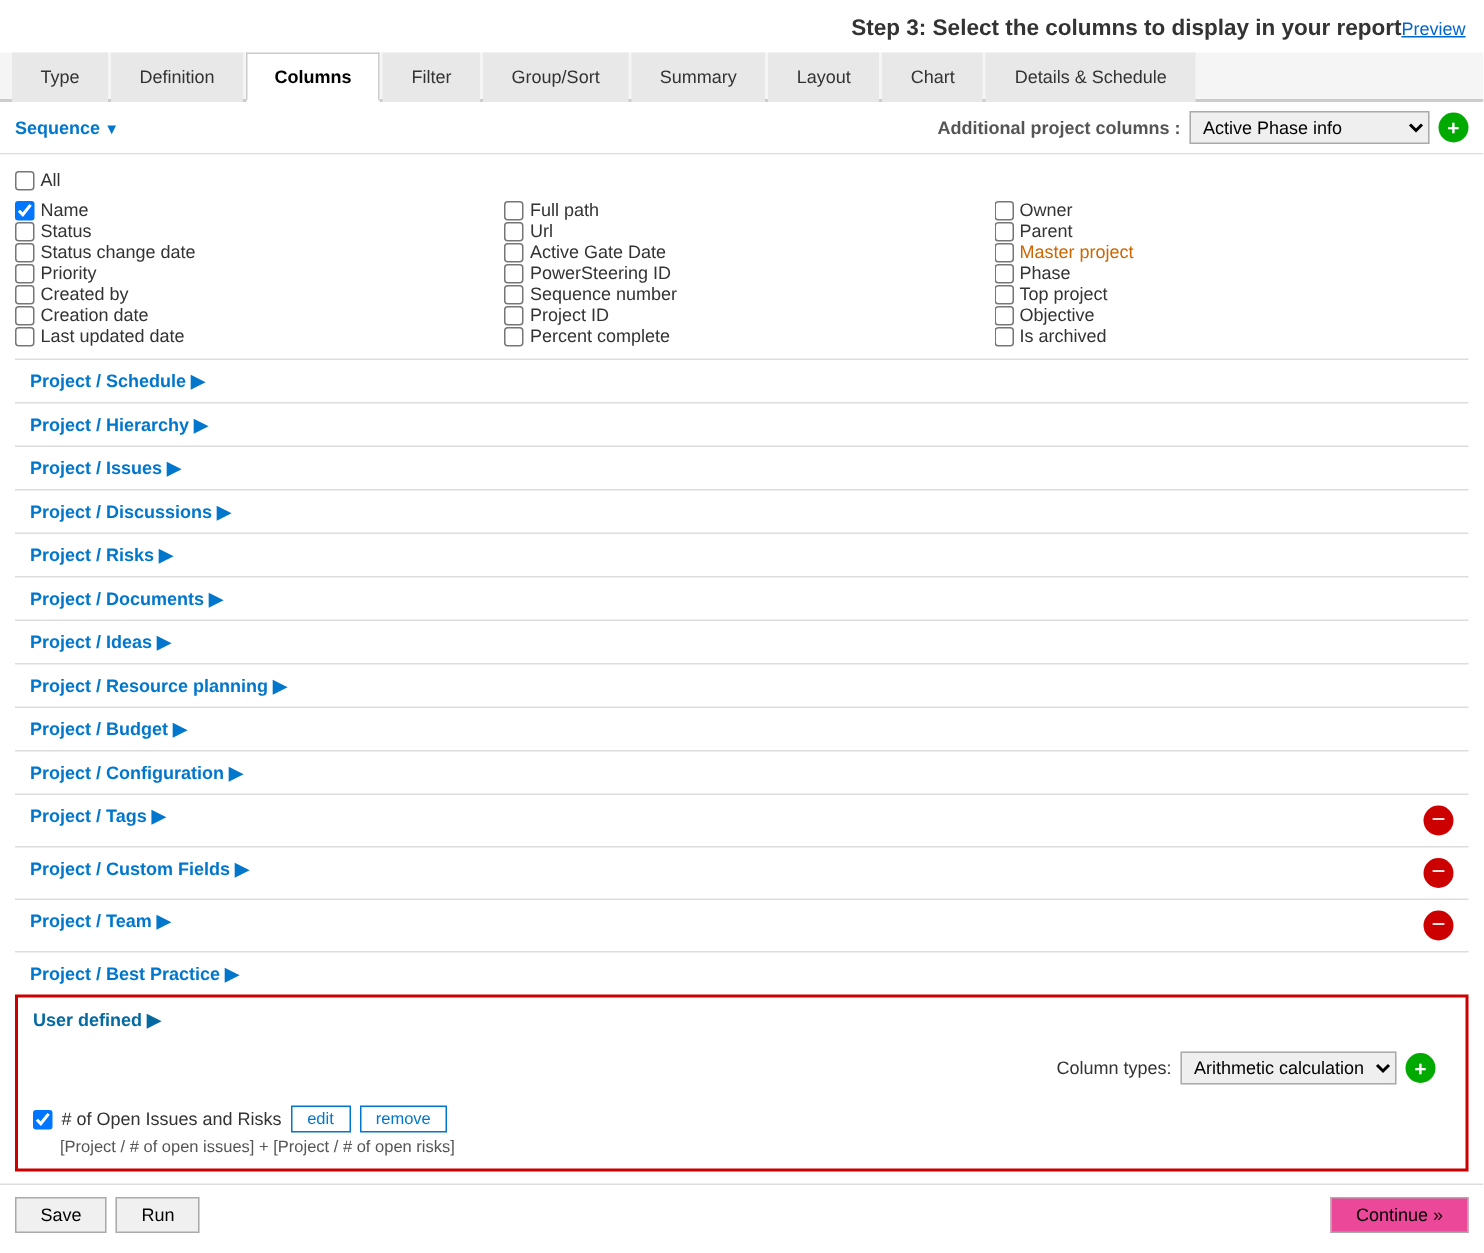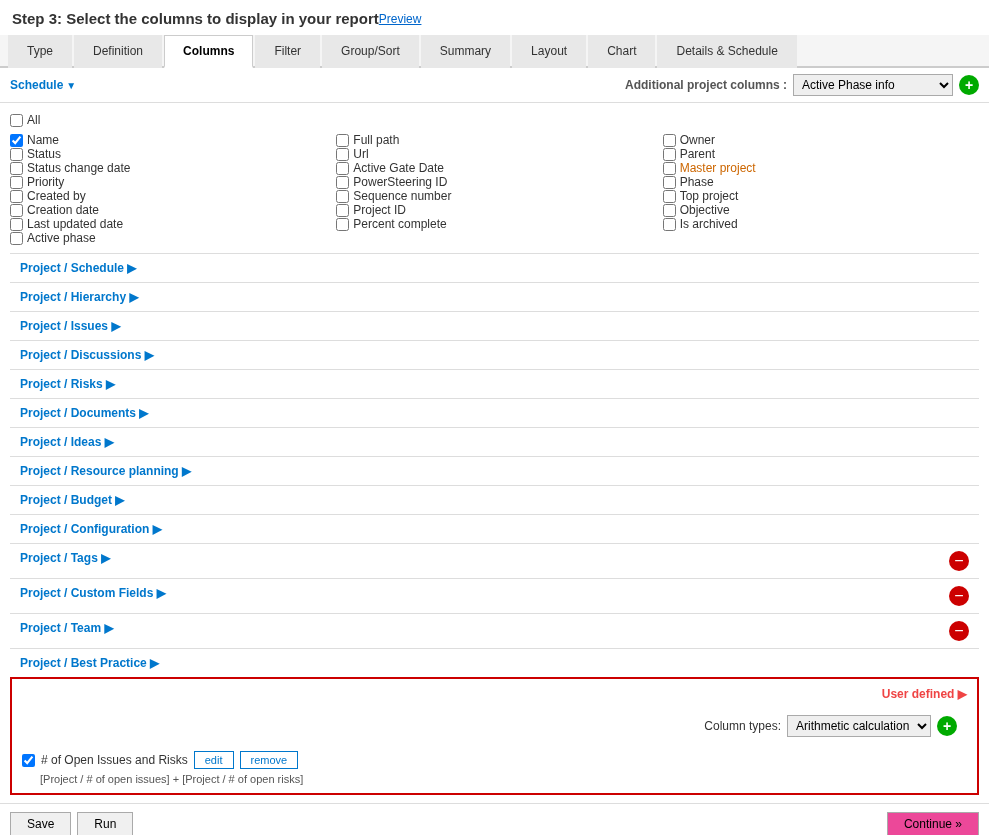--- a/index.html
+++ b/index.html
@@ -1,18 +1,18 @@
 <!DOCTYPE html>
 <html><head>
   <meta charset="utf-8">
   <style>
     * { box-sizing: border-box; margin: 0; padding: 0; }
     body { font-family: Arial, sans-serif; font-size: 12px; color: #333; background: #fff; width: 989px; }
 
-    .page-header { display: flex; justify-content: flex-start; align-items: center; padding: 10px 12px 8px; }
+    .page-header { display: flex; justify-content: flex-end; align-items: center; padding: 10px 12px 8px; }
     .page-title { font-size: 15px; font-weight: bold; color: #333; }
     .preview-link { color: #0066cc; font-size: 12px; text-decoration: underline; cursor: pointer; }
 
     .tabs { display: flex; border-bottom: 2px solid #ccc; padding: 0 8px; background: #f5f5f5; }
     .tab { padding: 8px 18px; cursor: pointer; font-size: 12px; color: #333; border: 1px solid transparent; border-bottom: none; margin-bottom: -2px; background: #e8e8e8; margin-right: 2px; }
     .tab.active { background: #fff; border: 1px solid #ccc; border-bottom: 2px solid #fff; font-weight: bold; color: #000; }
 
     .toolbar { display: flex; justify-content: space-between; align-items: center; padding: 6px 10px; border-bottom: 1px solid #ddd; background: #fff; }
     .project-btn { color: #0077cc; font-weight: bold; font-size: 12px; cursor: pointer; }
     .project-btn::after { content: ' ▼'; font-size: 10px; }
@@ -25,21 +25,21 @@
     .checkbox-grid { display: grid; grid-template-columns: 1fr 1fr 1fr; gap: 3px 10px; padding: 4px 0 8px; }
     .checkbox-item { display: flex; align-items: center; gap: 4px; font-size: 12px; }
     .checkbox-item input[type=checkbox] { margin: 0; }
 
     .section-row { padding: 7px 10px; border-top: 1px solid #ddd; cursor: pointer; font-size: 12px; }
     .section-row a, .section-row span { color: #0077cc; font-weight: bold; text-decoration: none; }
     .section-row-with-remove { display: flex; justify-content: space-between; align-items: flex-start; }
     .remove-btn { width: 20px; height: 20px; background: #cc0000; border-radius: 50%; color: white; border: none; font-size: 16px; cursor: pointer; display: flex; align-items: center; justify-content: center; line-height: 1; }
 
     .user-defined-section { border: 2px solid #cc0000; margin: 0 0 0 0; padding: 8px 10px; }
-    .user-defined-header { color: #ef4444; font-weight: bold; font-size: 12px; cursor: pointer; margin-bottom: 8px; text-align: right; }
+    .user-defined-header { color: #0369a1; font-weight: bold; font-size: 12px; cursor: pointer; margin-bottom: 8px; }
 
     .column-types-row { display: flex; justify-content: flex-end; align-items: center; gap: 6px; padding: 6px 10px; }
     .column-types-row label { font-size: 12px; }
     .column-types-row select { font-size: 12px; padding: 2px 4px; border: 1px solid #aaa; }
     .col-add-btn { width: 20px; height: 20px; background: #00aa00; border-radius: 50%; color: white; border: none; font-size: 14px; cursor: pointer; display: flex; align-items: center; justify-content: center; font-weight: bold; }
 
     .user-defined-item { display: flex; align-items: center; gap: 6px; margin-top: 8px; }
     .user-defined-item input[type=checkbox] { margin: 0; }
     .item-label { font-size: 12px; }
     .edit-btn { padding: 2px 10px; font-size: 11px; background: #fff; border: 1px solid #0077cc; color: #0077cc; cursor: pointer; }
@@ -68,21 +68,21 @@
   <div class="tab active">Columns</div>
   <div class="tab">Filter</div>
   <div class="tab">Group/Sort</div>
   <div class="tab">Summary</div>
   <div class="tab">Layout</div>
   <div class="tab">Chart</div>
   <div class="tab">Details &amp; Schedule</div>
 </div>
 
 <div class="toolbar">
-  <span class="project-btn">Schedule</span>
+  <span class="project-btn">Sequence</span>
   <div class="additional-cols">
     <label>Additional project columns :</label>
     <select>
       <option>Active Phase info</option>
     </select>
     <button class="add-btn">+</button>
   </div>
 </div>
 
 <div class="columns-area">
@@ -115,24 +115,20 @@
         <input type="checkbox" style="">
         <span>Created by</span>
       </label>
       <label class="checkbox-item">
         <input type="checkbox" style="">
         <span>Creation date</span>
       </label>
       <label class="checkbox-item">
         <input type="checkbox" style="">
         <span>Last updated date</span>
-      </label>
-      <label class="checkbox-item">
-        <input type="checkbox" style="">
-        <span>Active phase</span>
       </label>
     </div>
 
     <div>
       <label class="checkbox-item">
         <input type="checkbox" style="">
         <span>Full path</span>
       </label>
       <label class="checkbox-item">
         <input type="checkbox" style="">

